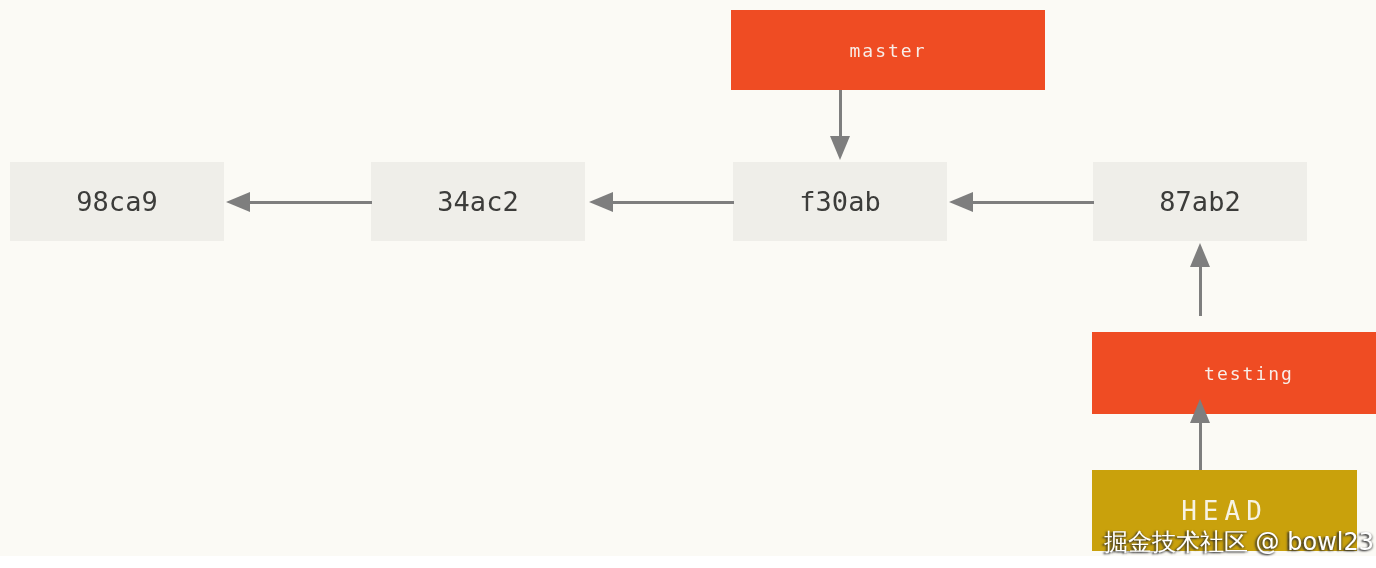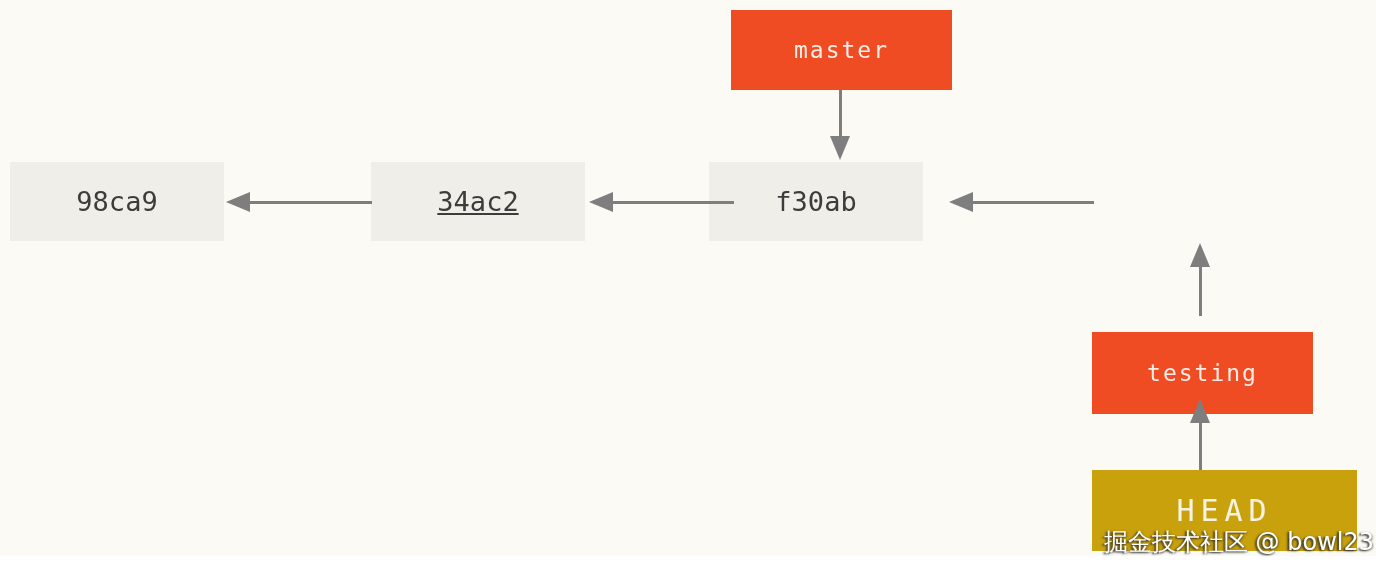--- a/index.html
+++ b/index.html
@@ -23,37 +23,37 @@
     color: var(--commit-text, #3C3C3A);
     font-size: 27px;
     width: 214px;
     height: 79px;
     top: 162px;
     text-align: center;
   }
   .branch {
     background: var(--branch-box, #EF4C23);
     color: var(--branch-text, #F8EDE7);
-    font-size: 23px;
+    font-size: 18px;
     letter-spacing: 2px;
-    width: 221px;
+    width: 314px;
   }
   .head-box {
     background: var(--head-box, #C9A10C);
     color: var(--head-text, #F7F3E3);
-    font-size: 30px;
+    font-size: 26px;
     letter-spacing: 6px;
     width: 265px;
     height: 81px;
     left: 1092px;
     top: 470px;
   }
   #commit-0 { left: 10px; }
-  #commit-1 { left: 371px; text-decoration: underline; }
-  #commit-2 { left: 709px; }
+  #commit-1 { left: 371px; }
+  #commit-2 { left: 733px; }
   #commit-3 { left: 1093px; }
   #master-box  { left: 731px;  top: 10px;  height: 80px; }
   #testing-box { left: 1092px; top: 332px; height: 82px; }
 
   .arrow { position: absolute; }
   .arrow .shaft { position: absolute; background: var(--arrow, #7E7E7E); }
   .arrow .tip { position: absolute; width: 0; height: 0; }
 
   .h-arrow { height: 20px; }
   .h-arrow .shaft { top: 8.5px; left: 22px; right: 0; height: 3px; }
@@ -122,20 +122,23 @@
 
   <div class="box commit" id="commit-0">
     <span>98ca9</span>
   </div>
   <div class="box commit" id="commit-1">
     <span>34ac2</span>
   </div>
   <div class="box commit" id="commit-2">
     <span>f30ab</span>
   </div>
+  <div class="box commit" id="commit-3">
+    <span>87ab2</span>
+  </div>
 
   <div class="arrow h-arrow" id="arrow-34ac2-98ca9">
     <div class="tip"></div>
     <div class="shaft"></div>
   </div>
   <div class="arrow h-arrow" id="arrow-f30ab-34ac2">
     <div class="tip"></div>
     <div class="shaft"></div>
   </div>
   <div class="arrow h-arrow" id="arrow-87ab2-f30ab">

